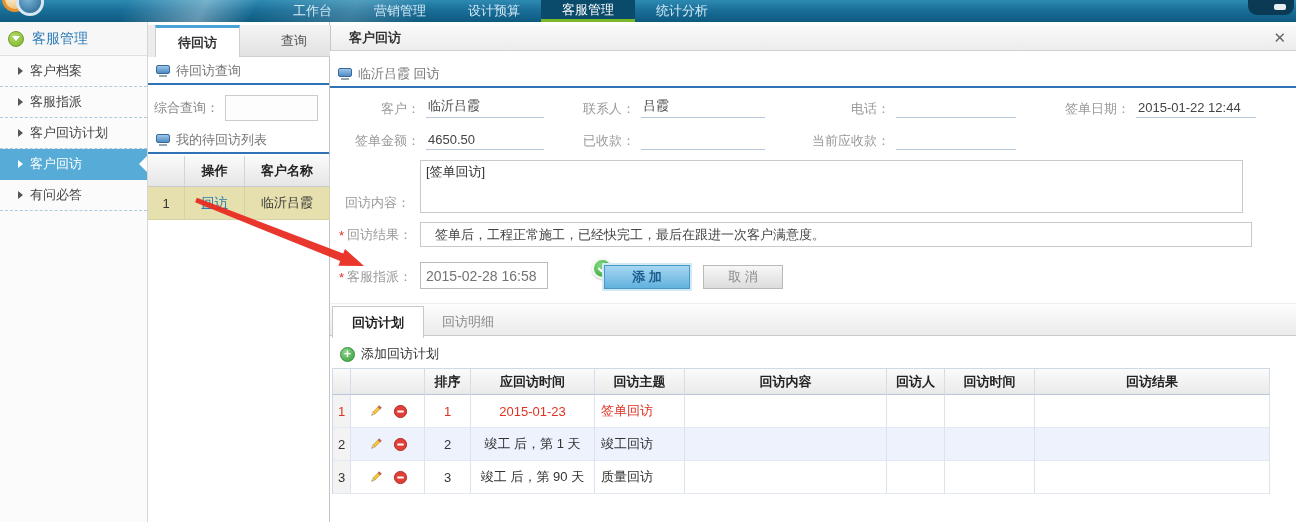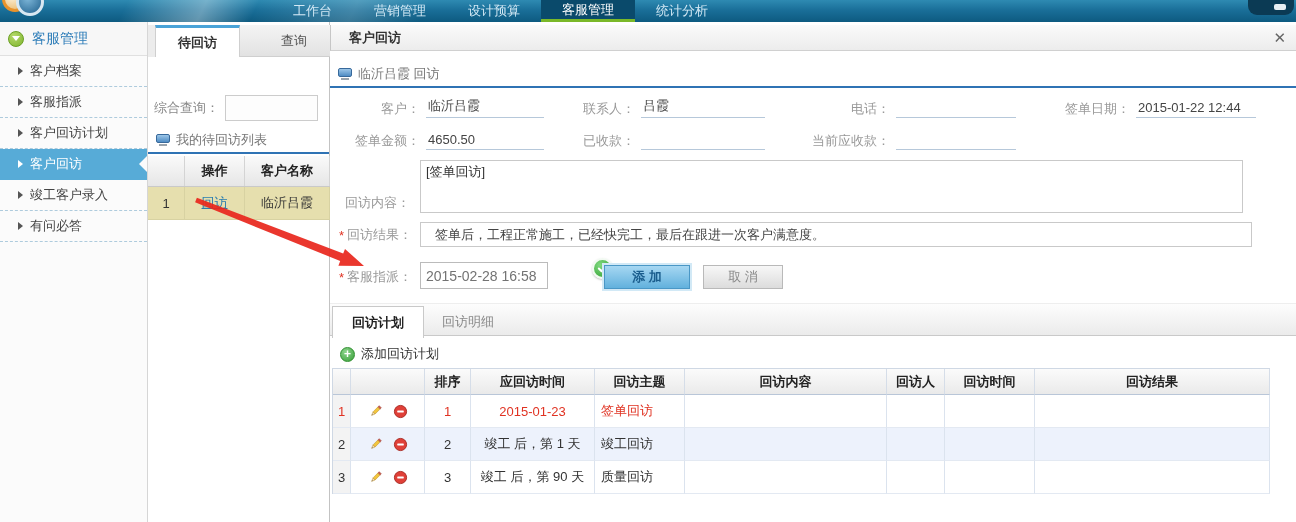--- a/index.html
+++ b/index.html
@@ -188,32 +188,35 @@
     <div class="side-item">
       <span class="tri"></span>
       <span>客户回访计划</span>
     </div>
     <div class="side-item active">
       <span class="tri"></span>
       <span>客户回访</span>
     </div>
     <div class="side-item">
       <span class="tri"></span>
-      <span>竣工客户录入</span>
-    </div>
-    <div class="side-item">
-      <span class="tri"></span>
       <span>有问必答</span>
     </div>
   </aside>
 
   <section class="middle">
     <div class="m-tabs">
       <div class="m-tab active">待回访</div>
       <div class="m-tab t2">查询</div>
+    </div>
+    <div class="sec-head m-sec1">
+      <span class="mon-icon">
+          <span class="scr"></span>
+          <span class="base"></span>
+        </span>
+      <span class="txt">待回访查询</span>
     </div>
     <div class="m-query">
       <label>综合查询：</label>
       <input type="text" value="" style="">
     </div>
     <div class="sec-head m-sec2">
       <span class="mon-icon">
           <span class="scr"></span>
           <span class="base"></span>
         </span>

